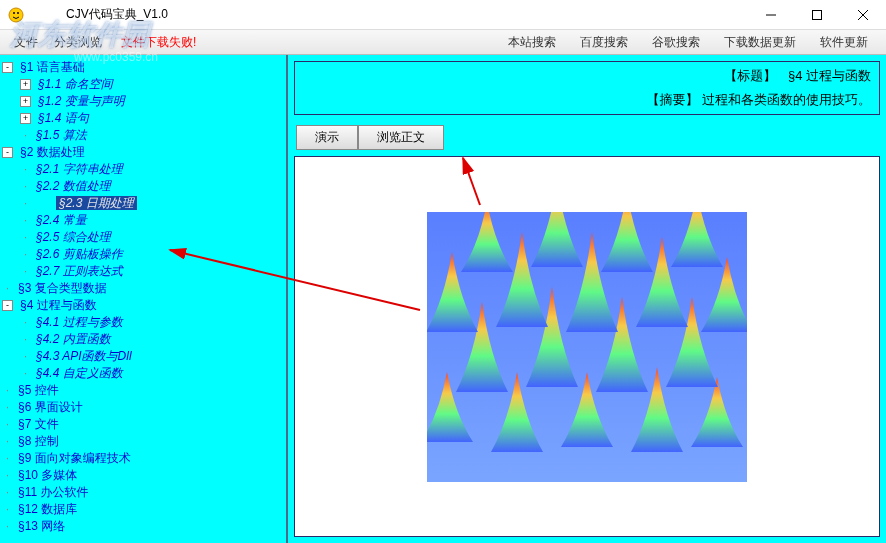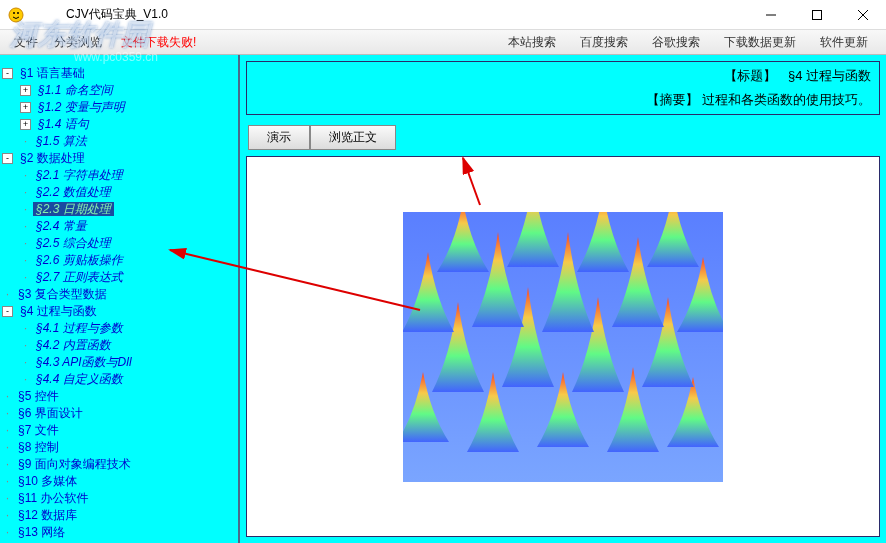--- a/index.html
+++ b/index.html
@@ -11,28 +11,28 @@
 .win-controls { display: flex; }
 .win-btn { width: 46px; height: 30px; display: flex; align-items: center; justify-content: center; color: #000; }
 
 .menubar { height: 25px; background: linear-gradient(#f8f8f8,#e8e8e8); border-bottom: 1px solid #bbb; display: flex; align-items: center; padding: 0 6px; }
 .menu-item { padding: 3px 8px; color: #333; cursor: default; font-family: Liberation Serif, serif; }
 .menu-error { color: #f00; margin-left: 11px; margin-right: auto; }
 .search-btn { padding: 3px 12px; color: #333; cursor: default; }
 
 .content { display: flex; height: calc(100% - 55px); }
 
-.sidebar { width: 240px; background: #00ffff; border-right: 2px solid #4a6a8a; overflow: auto; padding: 10px 2px; }
+.sidebar { width: 288px; background: #00ffff; border-right: 2px solid #4a6a8a; overflow: auto; padding: 4px 2px; }
 .tree { color: #0000cd; }
 .tree-node { white-space: nowrap; line-height: 17px; cursor: default; }
 .tree-toggle { display: inline-block; width: 11px; height: 11px; border: 1px solid #888; background: #fff; text-align: center; line-height: 9px; font-size: 9px; margin-right: 4px; vertical-align: middle; color: #000; }
 .tree-leaf-dash { display: inline-block; width: 11px; text-align: center; color: #888; margin-right: 2px; }
 .tree-children { padding-left: 18px; font-style: italic; }
 .tree-label { padding: 0 3px; }
-.tree-label.selected { background: #1a4aa0; color: #86efac; }
+.tree-label.selected { background: #1a4aa0; color: #e5e5e5; margin-left: 23px; }
 
 .main { flex: 1; background: #00ffff; padding: 6px; display: flex; flex-direction: column; }
 .info-box { border: 1px solid #2a2a6a; background: #00ffff; padding: 2px; margin-bottom: 4px; text-align: right; }
 .info-row { color: #000; font-size: 13px; line-height: 20px; padding: 2px 6px; }
 .btn-row { display: flex; padding: 6px 2px; }
 .btn { background: linear-gradient(#fafafa,#dcdcdc); border: 1px solid #888; padding: 3px 18px; font-size: 12px; cursor: default; }
 .canvas-area { flex: 1; background: #fff; border: 1px solid #2a2a6a; display: flex; align-items: center; justify-content: center; overflow: hidden; position: relative; }
 
 .watermark { position: absolute; top: 16px; left: 10px; font-size: 28px; font-weight: bold; font-style: italic; color: rgba(255,255,255,.5); text-shadow: 0 0 3px rgba(40,100,180,.6); pointer-events: none; }
 .watermark-sub { position: absolute; top: 50px; left: 74px; font-size: 12px; color: rgba(255,255,255,.5); pointer-events: none; }

